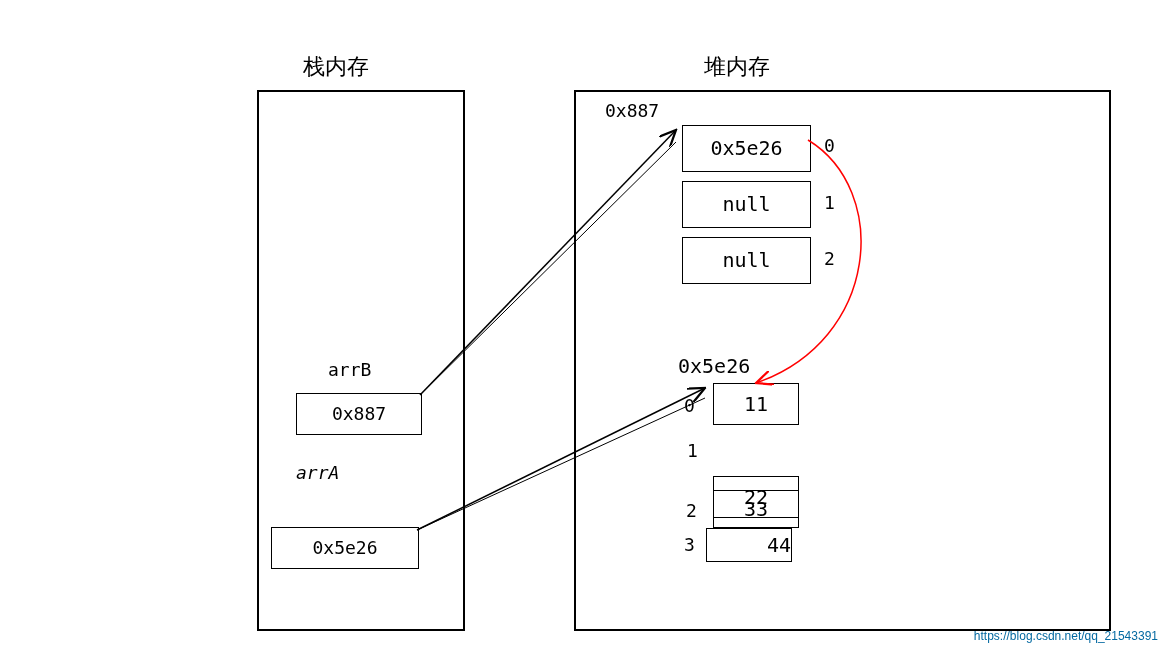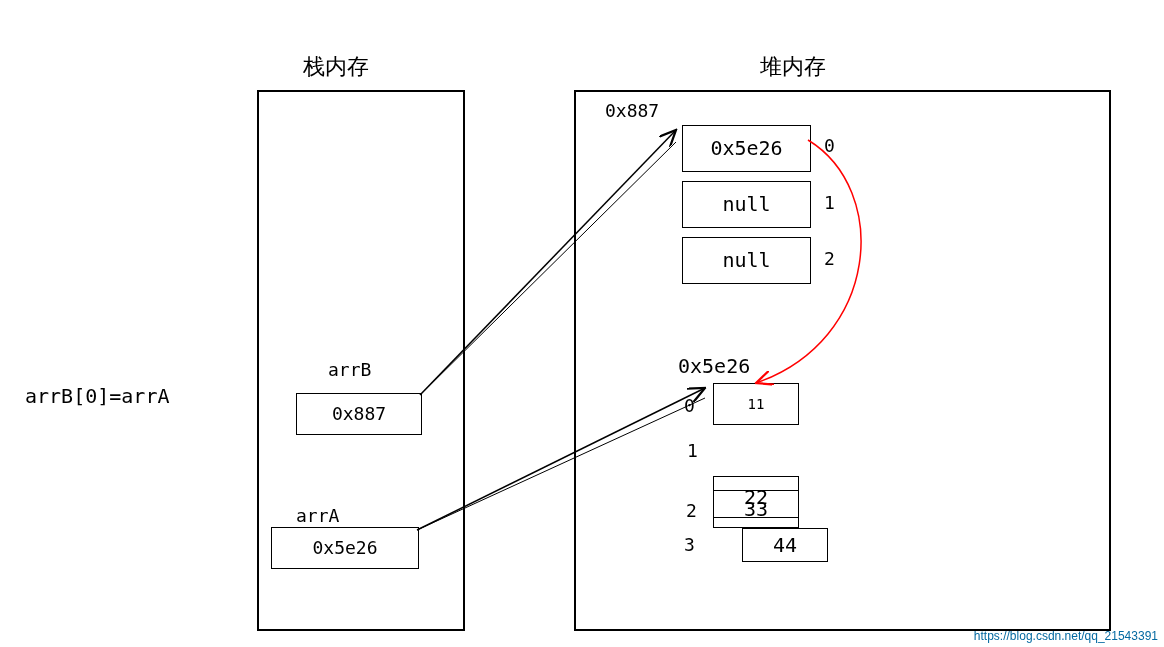--- a/index.html
+++ b/index.html
@@ -39,58 +39,57 @@
       top: 0;
     }
   </style>
 </head>
 <body>
 
 <div class="canvas">
 
   <div class="label" style="left:303px; top:52px; font-size:22px;">栈内存</div>
 
-  <div class="label" style="left:760px; top:52px; font-size:22px;">堆内存</div>
+  <div class="label" style="left:704px; top:52px; font-size:22px;">堆内存</div>
 
   <div class="box thick" style="left:257px; top:90px; width:204px; height:537px;"></div>
 
   <div class="box thick" style="left:574px; top:90px; width:533px; height:537px;"></div>
 
-  <div class="label" style="left:25px; top:384px; font-size:20px; font-family:monospace;">arrB[0]=arrA</div>
 
   <div class="label" style="left:328px; top:359px; font-family:monospace;">arrB</div>
   <div class="box" style="left:296px; top:393px; width:124px; height:40px; text-align:center; line-height:40px; font-family:monospace;">0x887</div>
 
-  <div class="label" style="left:296px; top:505px; font-family:monospace;">arrA</div>
+  <div class="label" style="left:296px; top:462px; font-family:monospace;font-style:italic;">arrA</div>
   <div class="box" style="left:271px; top:527px; width:146px; height:40px; text-align:center; line-height:40px; font-family:monospace;">0x5e26</div>
 
   <div class="label" style="left:605px; top:100px; font-family:monospace;">0x887</div>
 
   <div class="box" style="left:682px; top:125px; width:127px; height:45px; text-align:center; line-height:45px; font-family:monospace; font-size:20px;">0x5e26</div>
   <div class="label" style="left:824px; top:135px; font-family:monospace;">0</div>
 
   <div class="box" style="left:682px; top:181px; width:127px; height:45px; text-align:center; line-height:45px; font-family:monospace; font-size:20px;">null</div>
   <div class="label" style="left:824px; top:192px; font-family:monospace;">1</div>
 
   <div class="box" style="left:682px; top:237px; width:127px; height:45px; text-align:center; line-height:45px; font-family:monospace; font-size:20px;">null</div>
   <div class="label" style="left:824px; top:248px; font-family:monospace;">2</div>
 
   <div class="label" style="left:678px; top:354px; font-family:monospace; font-size:20px;">0x5e26</div>
 
   <div class="label" style="left:684px; top:395px; font-family:monospace;">0</div>
-  <div class="box" style="left:713px; top:383px; width:84px; height:40px; text-align:center; line-height:40px; font-family:monospace; font-size:14px;">11</div>
+  <div class="box" style="left:713px; top:383px; width:84px; height:40px; text-align:center; line-height:40px; font-family:monospace; font-size:20px;">11</div>
 
   <div class="label" style="left:687px; top:440px; font-family:monospace;">1</div>
   <div class="box" style="left:713px; top:428px; width:84px; height:40px; text-align:center; line-height:40px; font-family:monospace; font-size:20px;margin-top:48px;">22</div>
 
   <div class="label" style="left:686px; top:500px; font-family:monospace;">2</div>
   <div class="box" style="left:713px; top:490px; width:84px; height:36px; text-align:center; line-height:36px; font-family:monospace; font-size:20px;">33</div>
 
   <div class="label" style="left:684px; top:534px; font-family:monospace;">3</div>
-  <div class="box" style="left:742px; top:528px; width:84px; height:32px; text-align:center; line-height:32px; font-family:monospace; font-size:20px;">44</div>
+  <div class="box" style="left:706px; top:528px; width:84px; height:32px; text-align:right; line-height:32px; font-family:monospace; font-size:20px;">44</div>
 
   <svg width="1164" height="647">
     <defs>
       <marker id="arrowhead-black" markerWidth="12" markerHeight="10" refX="11" refY="5" orient="auto">
         <polyline points="0,0 11,5 0,10" fill="none" stroke="#000" stroke-width="1.5"></polyline>
       </marker>
       <marker id="arrowhead-red" markerWidth="12" markerHeight="10" refX="11" refY="5" orient="auto">
         <polyline points="0,0 11,5 0,10" fill="none" stroke="#ff0000" stroke-width="1.5"></polyline>
       </marker>
     </defs>

